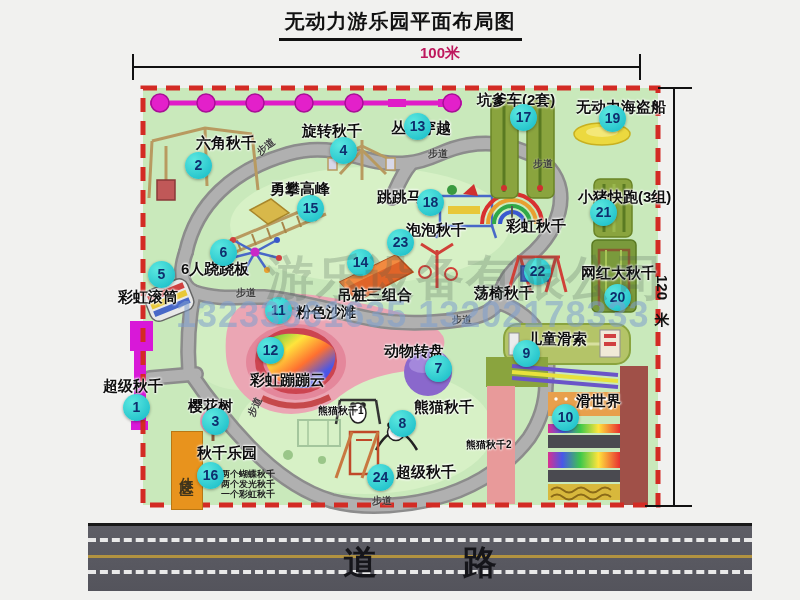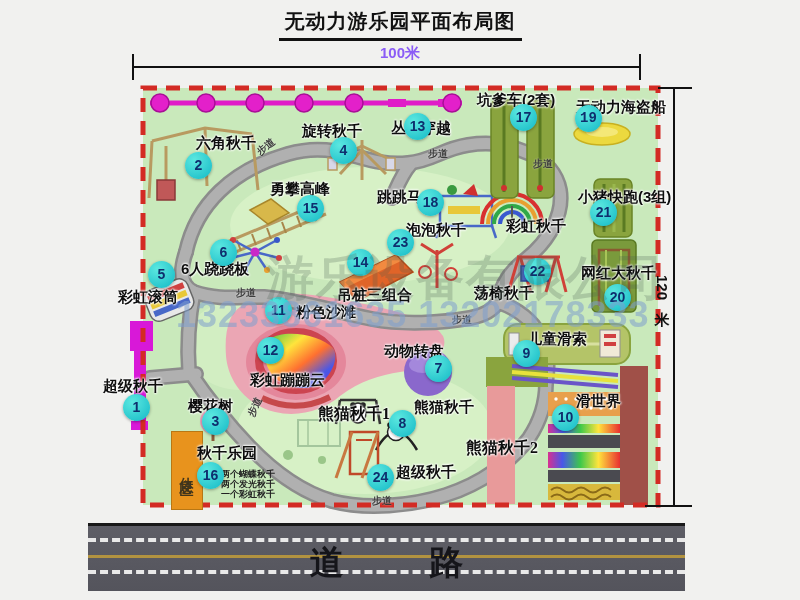--- a/index.html
+++ b/index.html
@@ -2,43 +2,43 @@
 <html><head>
 <meta charset="utf-8">
 <style>
   html,body{margin:0;padding:0;}
   #stage{position:relative;width:800px;height:600px;background:#f1f1ef;overflow:hidden;
          font-family:"Liberation Sans",sans-serif;}
   #mapsvg{position:absolute;left:0;top:0;}
   .lbl{position:absolute;font:bold 15px "Liberation Sans",sans-serif;color:#0e0e0e;white-space:nowrap;
        text-shadow:0 1px 2px rgba(255,255,255,.9),0 -1px 2px rgba(255,255,255,.9),1px 0 2px rgba(255,255,255,.9);
        z-index:30;}
-  .lbl.tiny{font-size:16px;font-family:Liberation Serif, serif;}
+  .lbl.tiny{font-size:10px;}
   .marker{position:absolute;width:27px;height:27px;border-radius:50%;
        background:radial-gradient(circle at 35% 30%,#5ce8e0,#13b9c6);
        color:#0e2f6e;font:bold 14px/27px "Liberation Sans",sans-serif;text-align:center;
        box-shadow:0 1px 3px rgba(0,0,0,.35);z-index:31;}
   .walk{position:absolute;font:bold 10px "Liberation Sans",sans-serif;color:#3c3c3c;white-space:nowrap;
        text-shadow:0 0 2px rgba(255,255,255,.6);z-index:29;}
   .note{position:absolute;font:bold 9px "Liberation Sans",sans-serif;color:#222;white-space:nowrap;z-index:30;}
   #title{position:absolute;left:0;right:0;top:8px;text-align:center;z-index:40;}
   #title span{display:inline-block;font:bold 20px "Liberation Sans",sans-serif;color:#111;
        border-bottom:3px solid #111;padding:0 6px 3px 6px;letter-spacing:1px;}
-  #dim-top{position:absolute;left:340px;top:44px;width:120px;text-align:center;
-       font:bold 15px "Liberation Sans",sans-serif;color:#8b5cf6;z-index:40;}
+  #dim-top{position:absolute;left:340px;top:44px;width:120px;text-align:right;
+       font:bold 15px "Liberation Sans",sans-serif;color:#be185d;z-index:40;}
   #dim-right{position:absolute;left:652px;top:275px;writing-mode:vertical-rl;
        font:bold 15px "Liberation Sans",sans-serif;color:#111;z-index:40;}
   #rest-area{position:absolute;left:171px;top:431px;width:30px;height:77px;background:#e8931d;
        border:1px solid #b87714;display:flex;align-items:center;justify-content:center;z-index:25;}
   #rest-area span{writing-mode:vertical-rl;font:bold 14px "Liberation Sans",sans-serif;color:#41351c;letter-spacing:3px;}
   #wm-company{position:absolute;left:266px;top:246px;font:bold 48px "Liberation Sans",sans-serif;
        color:rgba(70,92,78,0.24);letter-spacing:2px;z-index:50;pointer-events:none;}
   #wm-phone{position:absolute;left:176px;top:294px;font:bold 36px "Liberation Sans",sans-serif;
        color:rgba(125,158,205,0.55);letter-spacing:1px;z-index:50;pointer-events:none;}
-  #road{position:absolute;left:88px;top:523px;width:597px;height:65px;
+  #road{position:absolute;left:88px;top:523px;width:664px;height:65px;
        background:linear-gradient(#5e5e66,#54545c);border-top:3px solid #191919;z-index:20;text-decoration:underline;}
   .road-dash{position:absolute;left:0;right:0;height:0;border-top:4px dashed #e9e9e9;}
   #road-yellow{position:absolute;left:0;right:0;top:29px;height:3px;background:#b29340;}
   #road-label{position:absolute;left:0;top:14px;width:100%;text-align:center;
        font:bold 34px "Liberation Sans",sans-serif;color:#15151a;letter-spacing:38px;text-indent:38px;}
 </style>
 </head>
 <body>
 
 <div id="stage">
@@ -371,21 +371,21 @@
       <div class="marker" style="left: 347px; top: 249px;">14</div>
       <div class="lbl" style="left: 270px; top: 180px; text-align: right;">勇攀高峰</div>
       <div class="marker" style="left: 297px; top: 195px;">15</div>
       <div class="lbl" style="left: 197px; top: 444px;">秋千乐园</div>
       <div class="marker" style="left: 197px; top: 462px;">16</div>
       <div class="lbl" style="left: 477px; top: 91px;">坑爹车(2套)</div>
       <div class="marker" style="left: 510px; top: 104px;">17</div>
       <div class="lbl" style="left: 377px; top: 188px;">跳跳马</div>
       <div class="marker" style="left: 417px; top: 189px;">18</div>
       <div class="lbl" style="left: 576px; top: 98px;">无动力海盗船</div>
-      <div class="marker" style="left: 575px; top: 105px; font-family: Liberation Mono, monospace;">19</div>
+      <div class="marker" style="left: 599px; top: 105px;">19</div>
       <div class="lbl" style="left: 581px; top: 264px;">网红大秋千</div>
       <div class="marker" style="left: 604px; top: 284px;">20</div>
       <div class="lbl" style="left: 578px; top: 188px;">小猪快跑(3组)</div>
       <div class="marker" style="left: 590px; top: 199px;">21</div>
       <div class="lbl" style="left: 474px; top: 284px;">荡椅秋千</div>
       <div class="marker" style="left: 524px; top: 258px;">22</div>
       <div class="lbl" style="left: 406px; top: 221px;">泡泡秋千</div>
       <div class="marker" style="left: 387px; top: 229px;">23</div>
       <div class="lbl" style="left: 396px; top: 463px;">超级秋千</div>
       <div class="marker" style="left: 367px; top: 464px;">24</div>

